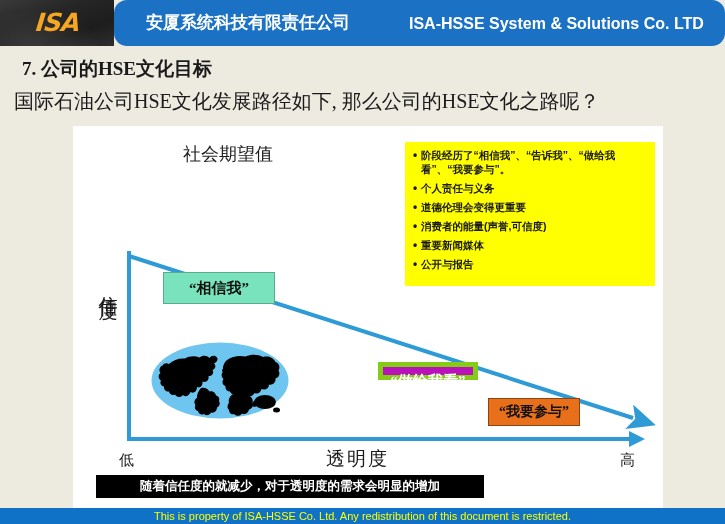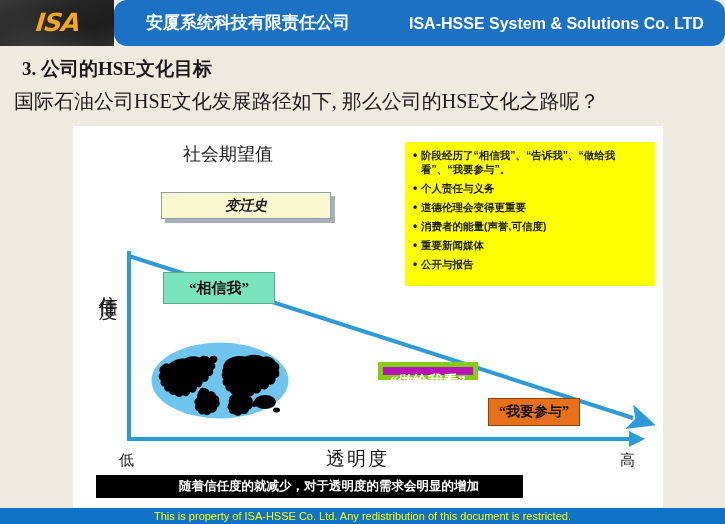--- a/index.html
+++ b/index.html
@@ -280,21 +280,20 @@
     left: 23px; top: 349px;
     width: 388px; height: 23px;
     background: #000000;
     color: #ffffff;
     font-size: 12.5px;
     font-weight: bold;
     line-height: 23px;
     text-align: center;
     white-space: nowrap;
     font-family: "Liberation Serif", "DejaVu Serif", serif;
-    padding-left: 39px;
   }
 
   
   #footer {
     position: absolute;
     left: 0; top: 508px;
     width: 725px; height: 26px;
     background: #0F72C6;
   }
   #footer-text {
@@ -314,28 +313,27 @@
 <div id="header">
   <div id="header-dark">
     <div id="logo">ISA</div>
   </div>
   <div id="header-blue">
     <div id="header-title-cn">安厦系统科技有限责任公司</div>
     <div id="header-title-en">ISA-HSSE  System &amp; Solutions Co. LTD</div>
   </div>
 </div>
 
-<div id="heading-num">3.  公司的HSE文化目标</div>
+<div id="heading-num">7.  公司的HSE文化目标</div>
 <div id="heading-sub">国际石油公司HSE文化发展路径如下, 那么公司的HSE文化之路呢？</div>
 
 <div id="panel">
 
   <div id="diagram-title">社会期望值</div>
 
-  <div id="history-box">变迁史</div>
 
   <div id="bullets">
     <div class="bullet-row">
       <span class="bullet-dot">•</span>
       <span class="bullet-text">阶段经历了“相信我”、“告诉我”、“做给我看”、“我要参与”。</span>
     </div>
     <div class="bullet-row">
       <span class="bullet-dot">•</span>
       <span class="bullet-text">个人责任与义务</span>
     </div>

